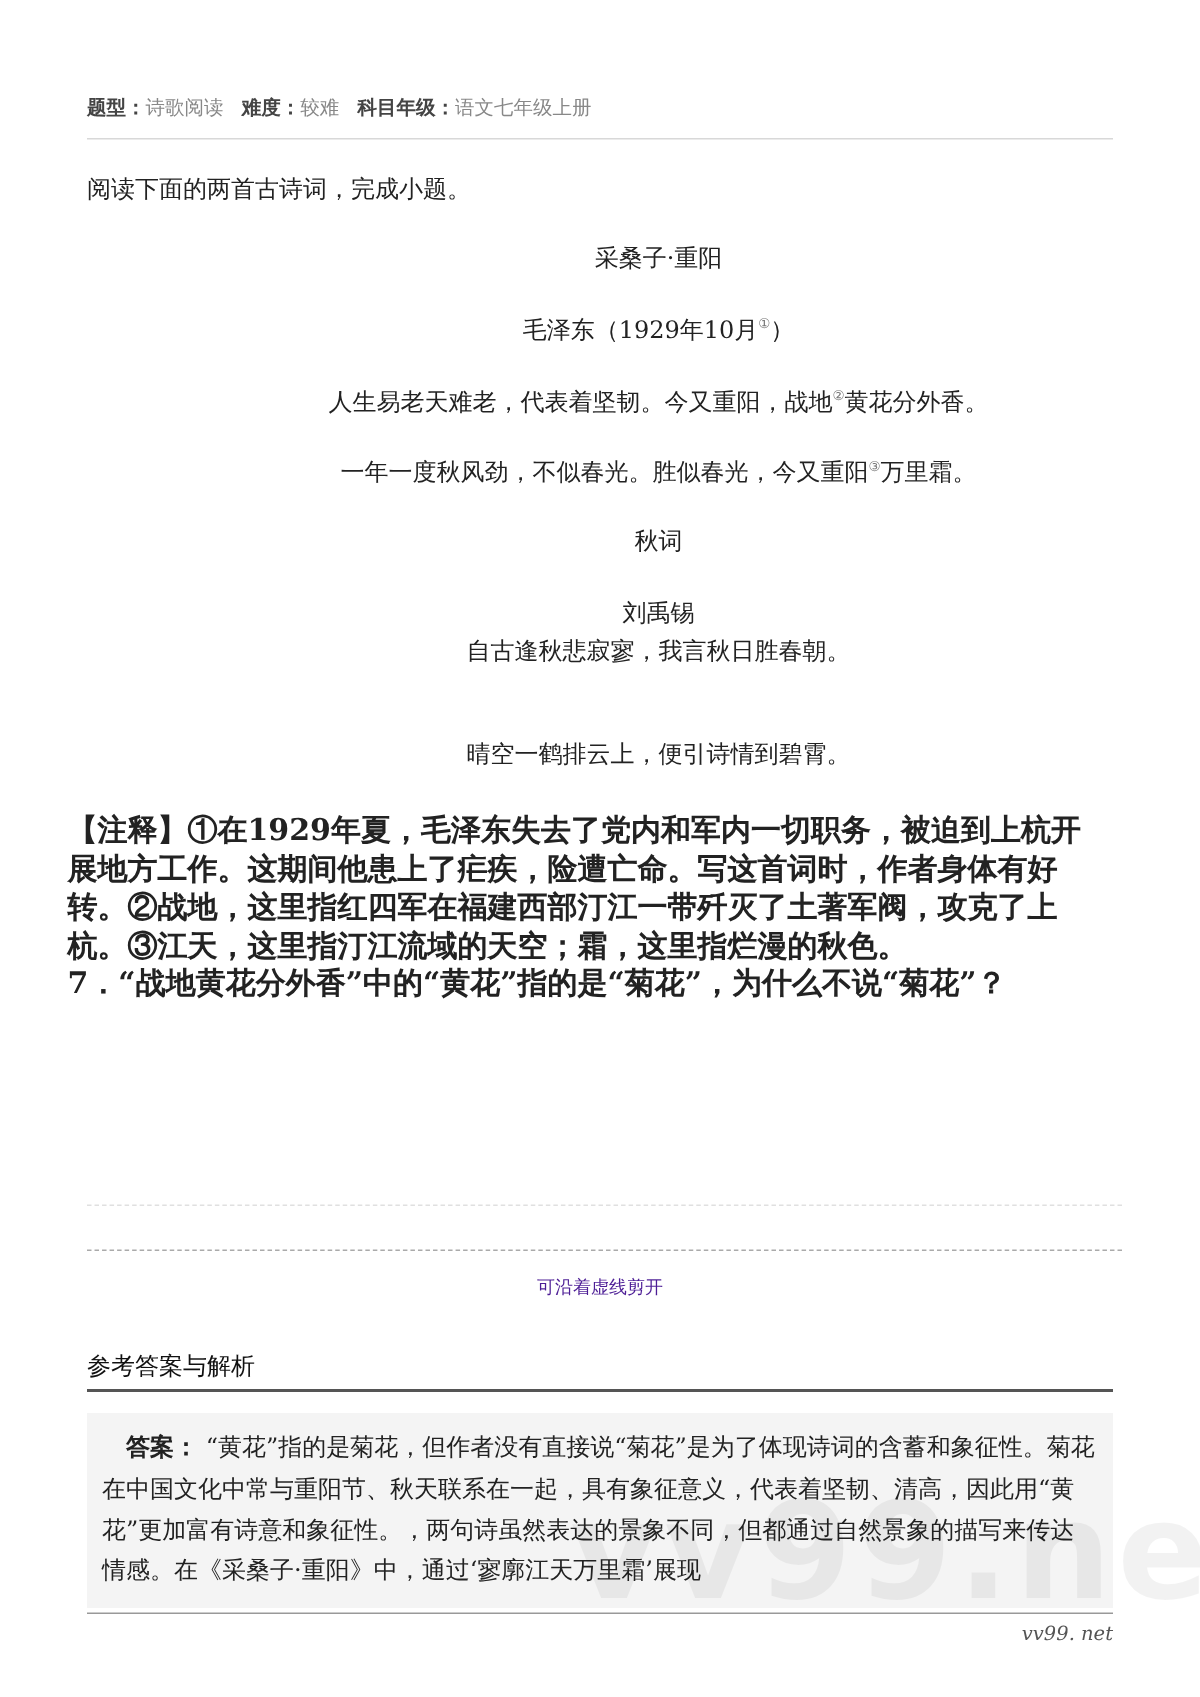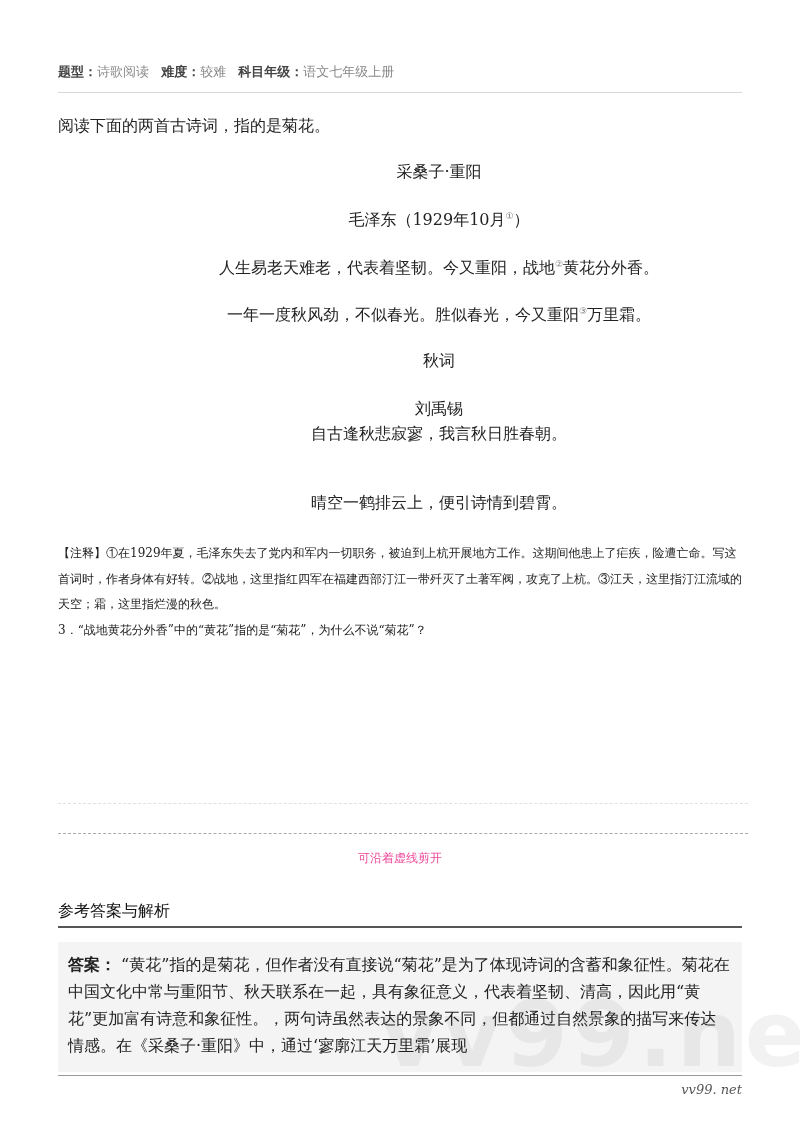--- a/index.html
+++ b/index.html
@@ -6,60 +6,60 @@
   body { width: 800px; height: 1131px; position: relative; overflow: hidden;
          font-family: "DejaVu Serif", "Liberation Serif", serif; color: #222; }
   .meta { position: absolute; left: 58px; top: 63px; font-size: 13px; color: #888;
           font-family: "DejaVu Sans", "Liberation Sans", sans-serif; }
   .meta b { color: #444; font-weight: bold; }
   .meta .gap { display: inline-block; width: 8px; }
   .meta-rule { position: absolute; left: 58px; right: 58px; top: 92px; height: 1px; background: #d8d8d8; }
   .intro { position: absolute; left: 58px; top: 116px; font-size: 16px; }
   .center { position: absolute; left: 0; width: 800px; text-align: center; font-size: 16px; padding-left: 39px; }
   sup.note { font-size: 9px; color: #777; vertical-align: super; line-height: 0; }
-  .notes { position: absolute; left: 58px; width: 690px; top: 541px; font-size: 12px; line-height: 25.5px; }
+  .notes { position: absolute; left: 45px; width: 690px; top: 541px; font-size: 20px; line-height: 25.5px; font-weight: bold; }
   .dash1 { position: absolute; left: 58px; right: 52px; top: 803px; border-top: 1.5px dashed #e0e0e0; }
   .dash2 { position: absolute; left: 58px; right: 52px; top: 833px; border-top: 1.5px dashed #aaa; }
-  .cut-label { position: absolute; left: 0; width: 800px; text-align: center; top: 850px; font-size: 12px; color: #ec4899; }
+  .cut-label { position: absolute; left: 0; width: 800px; text-align: center; top: 850px; font-size: 12px; color: #4c1d95; }
   .ans-title { position: absolute; left: 58px; top: 901px; font-size: 16px; font-weight: normal; color: #111;
                font-family: "DejaVu Sans", "Liberation Sans", sans-serif; }
   .ans-rule { position: absolute; left: 58px; right: 58px; top: 926px; height: 2px; background: #555; }
   .ans-box { position: absolute; left: 58px; right: 58px; top: 942px; height: 130px; background: #f4f4f4;
              box-sizing: border-box; padding: 9px 10px 0 10px; font-size: 16px; line-height: 27px; overflow: hidden; }
-  .ans-label { font-weight: bold; font-family: Liberation Serif, serif; }
+  .ans-label { font-weight: bold; font-family: Liberation Serif, serif; margin-left: 16px; }
   .watermark { position: absolute; left: 380px; top: 982px; font-size: 90px; font-weight: bold;
                color: rgba(0,0,0,0.05); font-family: "DejaVu Sans", sans-serif; letter-spacing: 4px; pointer-events: none; }
   .foot-rule { position: absolute; left: 58px; right: 58px; top: 1075px; height: 1px; background: #999; }
   .foot { position: absolute; right: 58px; top: 1082px; font-size: 13px; font-style: italic; color: #555; margin-left: 16px; }
 </style>
 </head>
 <body>
 
 <div class="meta">
   <b>题型：</b><span>诗歌阅读</span><span class="gap"></span>
   <b>难度：</b><span>较难</span><span class="gap"></span>
   <b>科目年级：</b><span>语文七年级上册</span>
 </div>
 <div class="meta-rule"></div>
 
-<div class="intro">阅读下面的两首古诗词，指的是菊花。</div>
+<div class="intro">阅读下面的两首古诗词，完成小题。</div>
 
 <div class="center" style="top:162px">采桑子·重阳</div>
 <div class="center" style="top:210px"><span>毛泽东（1929年10月</span><sup class="note">①</sup><span>）</span></div>
 <div class="center" style="top:258px"><span>人生易老天难老，代表着坚韧。今又重阳，战地</span><sup class="note">②</sup><span>黄花分外香。</span></div>
 <div class="center" style="top:305px"><span>一年一度秋风劲，不似春光。胜似春光，今又重阳</span><sup class="note">③</sup><span>万里霜。</span></div>
 
 <div class="center" style="top:351px">秋词</div>
 <div class="center" style="top:399px">刘禹锡</div>
 <div class="center" style="top:424px">自古逢秋悲寂寥，我言秋日胜春朝。</div>
 <div class="center" style="top:493px">晴空一鹤排云上，便引诗情到碧霄。</div>
 
 <div class="notes">
   <div>【注释】①在1929年夏，毛泽东失去了党内和军内一切职务，被迫到上杭开展地方工作。这期间他患上了疟疾，险遭亡命。写这首词时，作者身体有好转。②战地，这里指红四军在福建西部汀江一带歼灭了土著军阀，攻克了上杭。③江天，这里指汀江流域的天空；霜，这里指烂漫的秋色。</div>
-  <div>3．“战地黄花分外香”中的“黄花”指的是“菊花”，为什么不说“菊花”？</div>
+  <div>7．“战地黄花分外香”中的“黄花”指的是“菊花”，为什么不说“菊花”？</div>
 </div>
 
 <div class="dash1"></div>
 <div class="dash2"></div>
 <div class="cut-label">可沿着虚线剪开</div>
 
 <div class="ans-title">参考答案与解析</div>
 <div class="ans-rule"></div>
 <div class="ans-box">
   <span class="ans-label">答案：</span>

